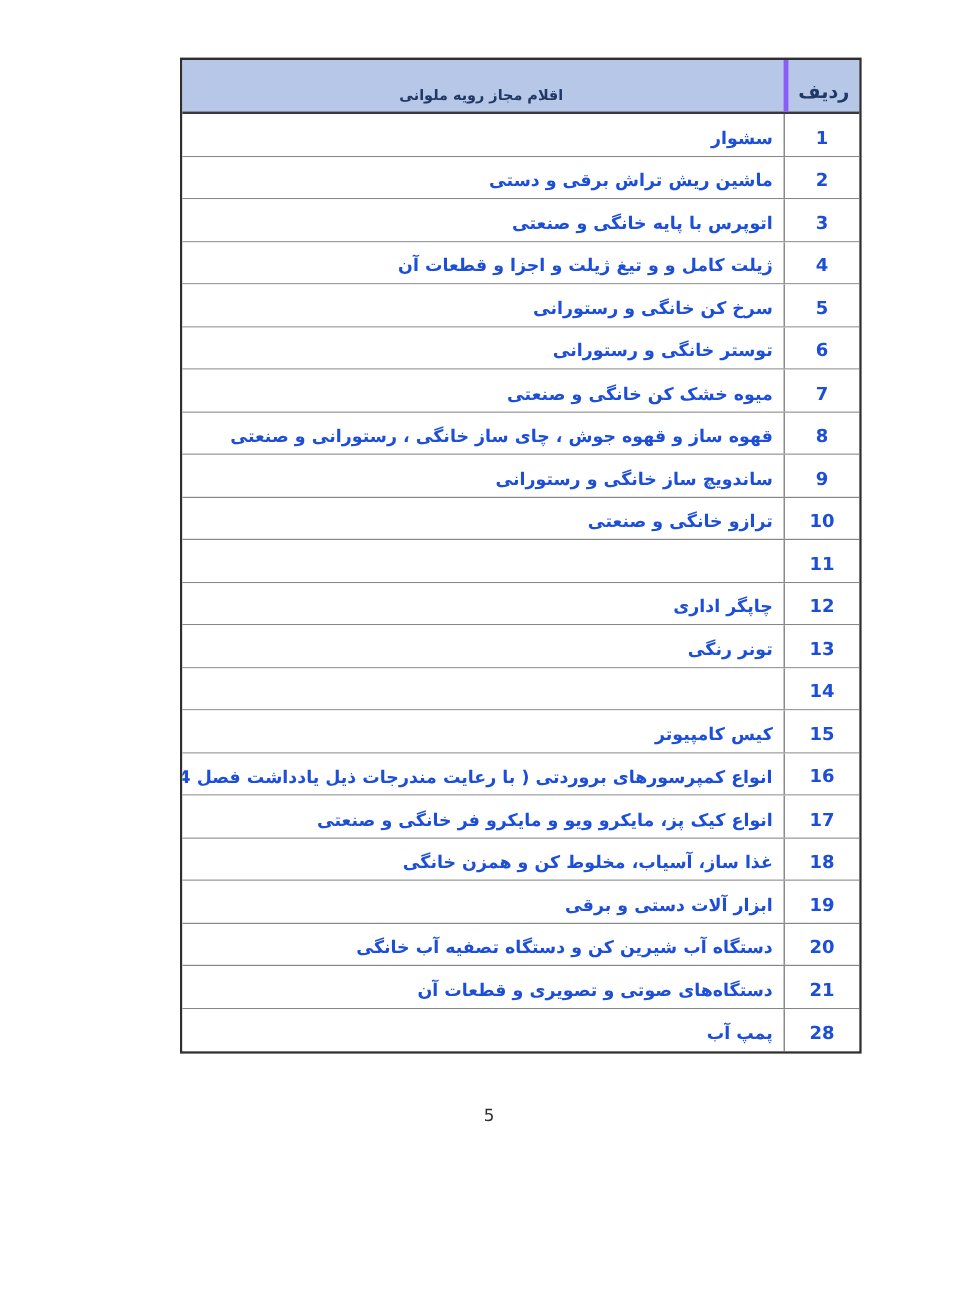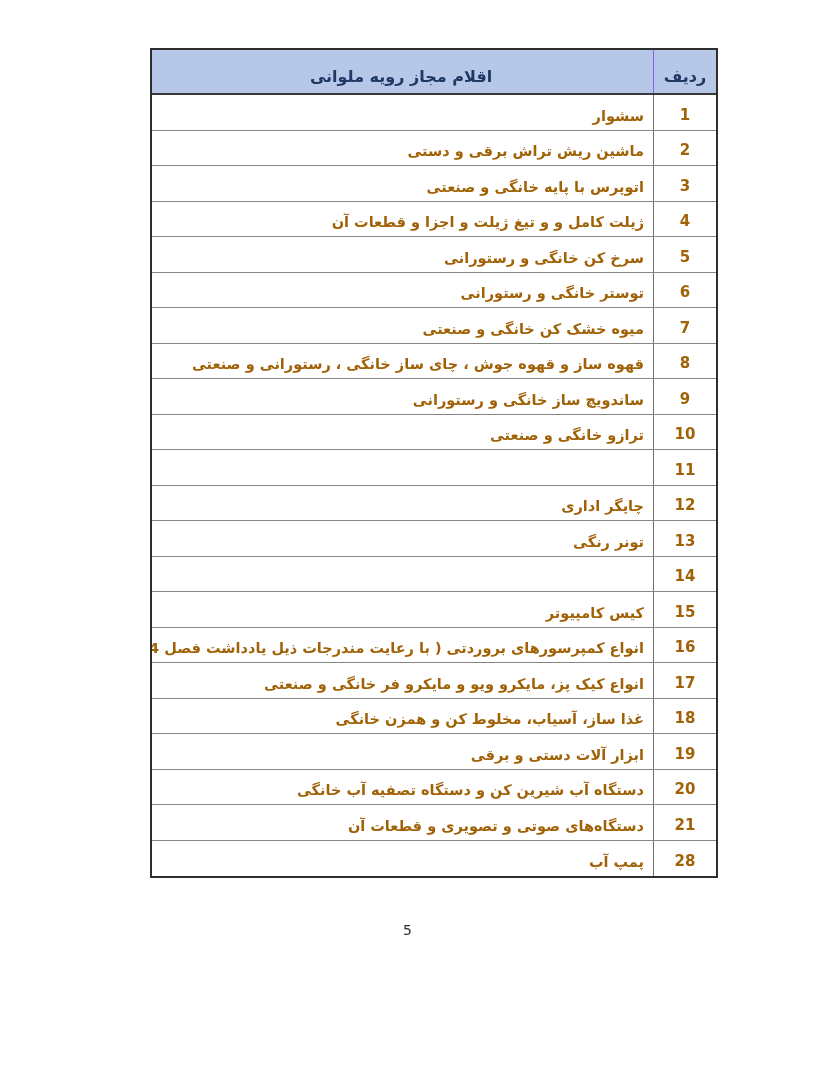--- a/index.html
+++ b/index.html
@@ -21,43 +21,43 @@
     border: 2px solid #2e2e2e;
     background: #ffffff;
   }
   .thead {
     display: flex;
     height: 45px;
     background: #b6c7e8;
     border-bottom: 2px solid #3a3a3a;
   }
   .thead .no-cell {
-    border-left: 1px solid #8b5cf6;
+    border-left: 4px solid #8b5cf6;
     color: #1f3864;
     font-size: 16px;
     padding-bottom: 7px;
   }
   .thead .item-cell {
     justify-content: center;
     color: #1f3864;
-    font-size: 16px;
+    font-size: 12px;
     padding-bottom: 7px;
   }
   .trow {
     display: flex;
     height: 35.5px;
     border-bottom: 1px solid #868686;
     background: #ffffff;
   }
   .trow:last-child { border-bottom: none; }
   .cell {
     display: flex;
     align-items: flex-end;
     font-weight: bold;
-    color: #a16207;
+    color: #1d4ed8;
   }
   .no-cell {
     flex: none;
     width: 63px;
     justify-content: center;
     border-left: 1px solid #6f6f6f;
     font-size: 15px;
     padding-bottom: 6px;
   }
   .item-cell {

